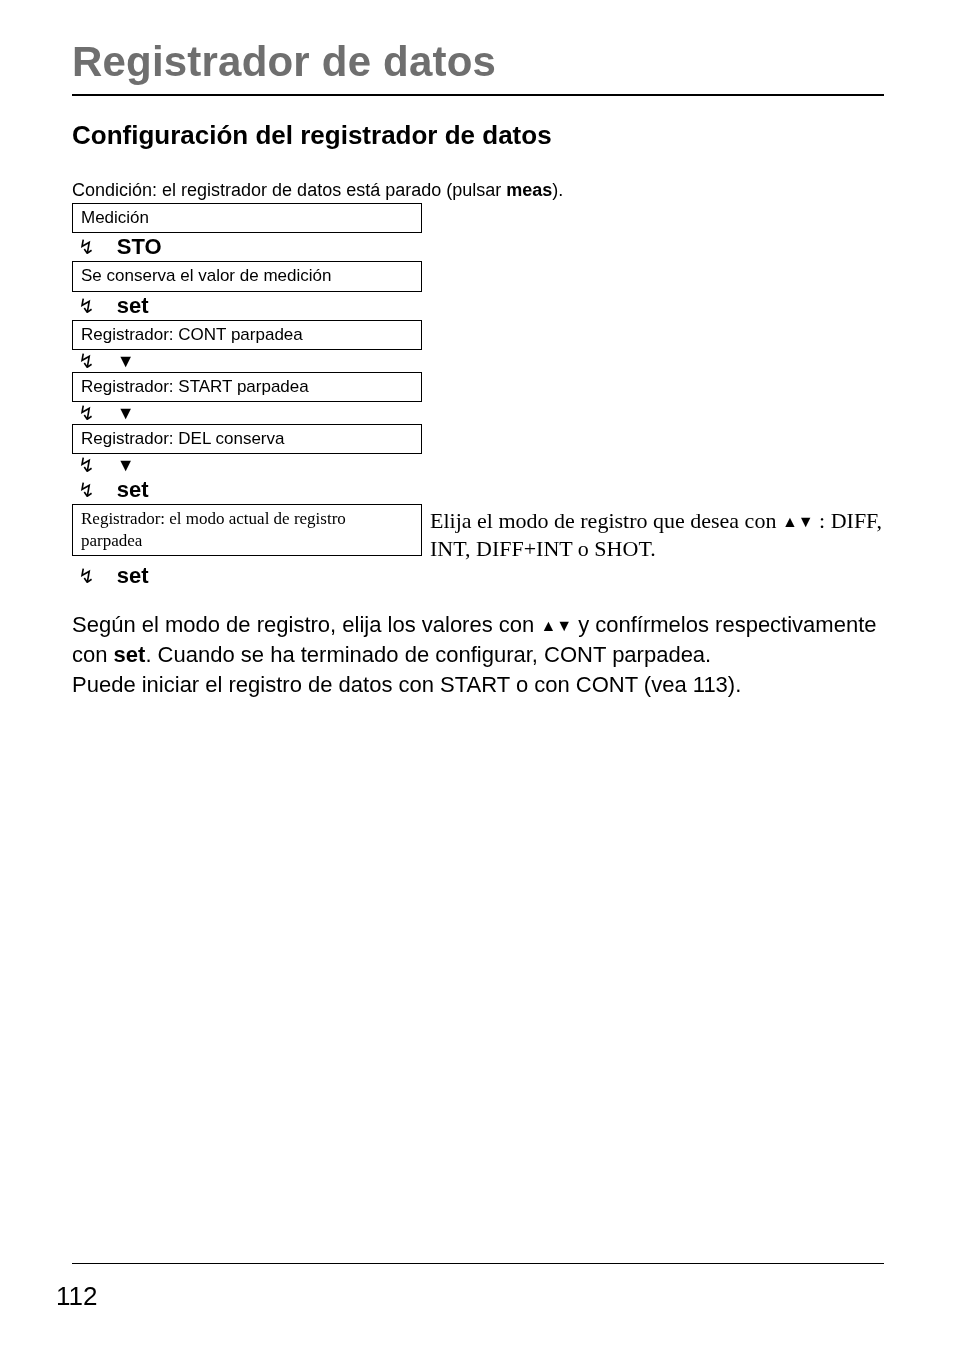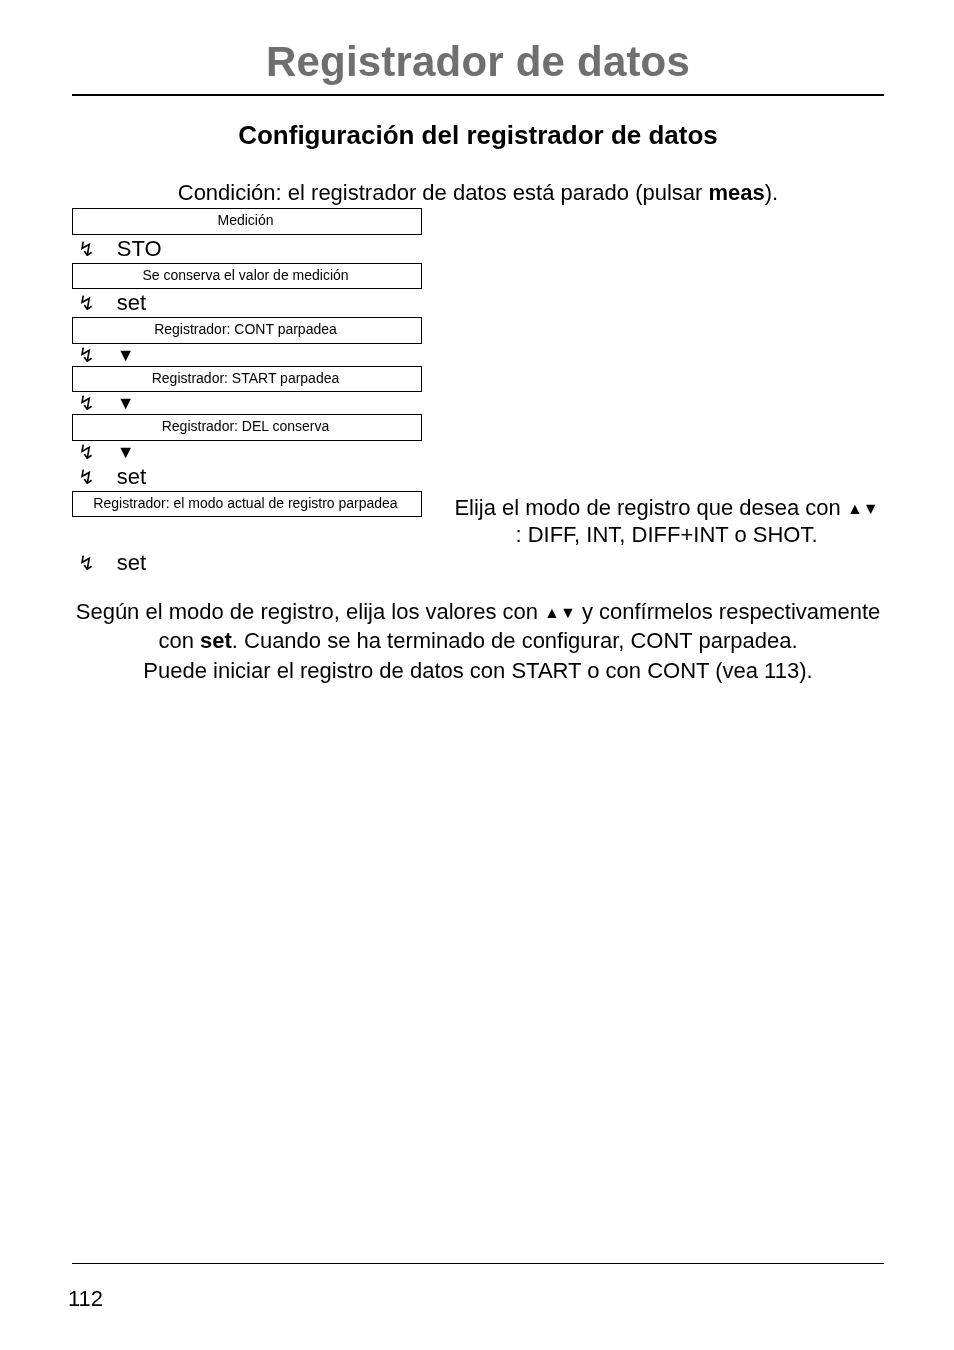--- a/index.html
+++ b/index.html
@@ -8,21 +8,20 @@
     background: #fff;
     font-family: "Helvetica Neue", Arial, sans-serif;
     color: #000;
   }
   .page {
     width: 954px;
     height: 1350px;
     box-sizing: border-box;
     padding: 30px 70px 40px 72px;
     position: relative;
-    text-align: center;
   }
   .title-block {
     margin-top: 8px;
   }
   .title {
     font-size: 42px;
     font-weight: 700;
     color: #6f6f6f;
     letter-spacing: 0.2px;
   }
@@ -30,59 +29,60 @@
     border: 0;
     border-top: 2.5px solid #000;
     margin: 8px 0 24px 0;
   }
   .subheading {
     font-size: 26px;
     font-weight: 700;
     margin-bottom: 19px;
   }
   .condition {
-    font-size: 22px;
+    font-size: 18px;
     margin-bottom: 2px;
     margin-top: 29px;
   }
   .flow {
     display: flex;
     flex-direction: column;
     gap: 0;
   }
   .box {
     border: 1.6px solid #000;
     padding: 3px 11px 4px 8px;
-    font-size: 14px;
+    font-size: 17px;
     width: 350px;
     box-sizing: border-box;
     line-height: 1.25;
   }
   .step {
     display: flex;
     align-items: center;
     gap: 22px;
     padding: 1px 0 1px 6px;
     font-size: 22px;
   }
   .arrow-dn {
     font-size: 20px;
     line-height: 1;
   }
   .step-label {
-    font-weight: 400;
+    font-weight: 700;
   }
   .tri {
     font-size: 18px;
     line-height: 1;
   }
   .mode-row {
     display: flex;
     align-items: flex-start;
-    gap: 27px;
+    gap: 8px;
+    font-family: Liberation Serif, serif;
   }
   .mode-right {
     font-size: 22px;
     flex: 1;
     line-height: 1.25;
     padding-top: 3px;
   }
   .tri-inline {
     font-size: 16px;
     vertical-align: 1px;
@@ -95,23 +95,23 @@
   .footer-rule {
     position: absolute;
     left: 72px;
     right: 70px;
     bottom: 78px;
     border: 0;
     border-top: 1.6px solid #000;
   }
   .page-num {
     position: absolute;
-    left: 68px;
+    left: 56px;
     bottom: 38px;
-    font-size: 22px;
+    font-size: 26px;
   }
 </style>
 </head>
 <body>
 
 <div class="page">
 
   <div class="title-block">
     <div class="title">Registrador de datos</div>
     <hr class="title-rule">

